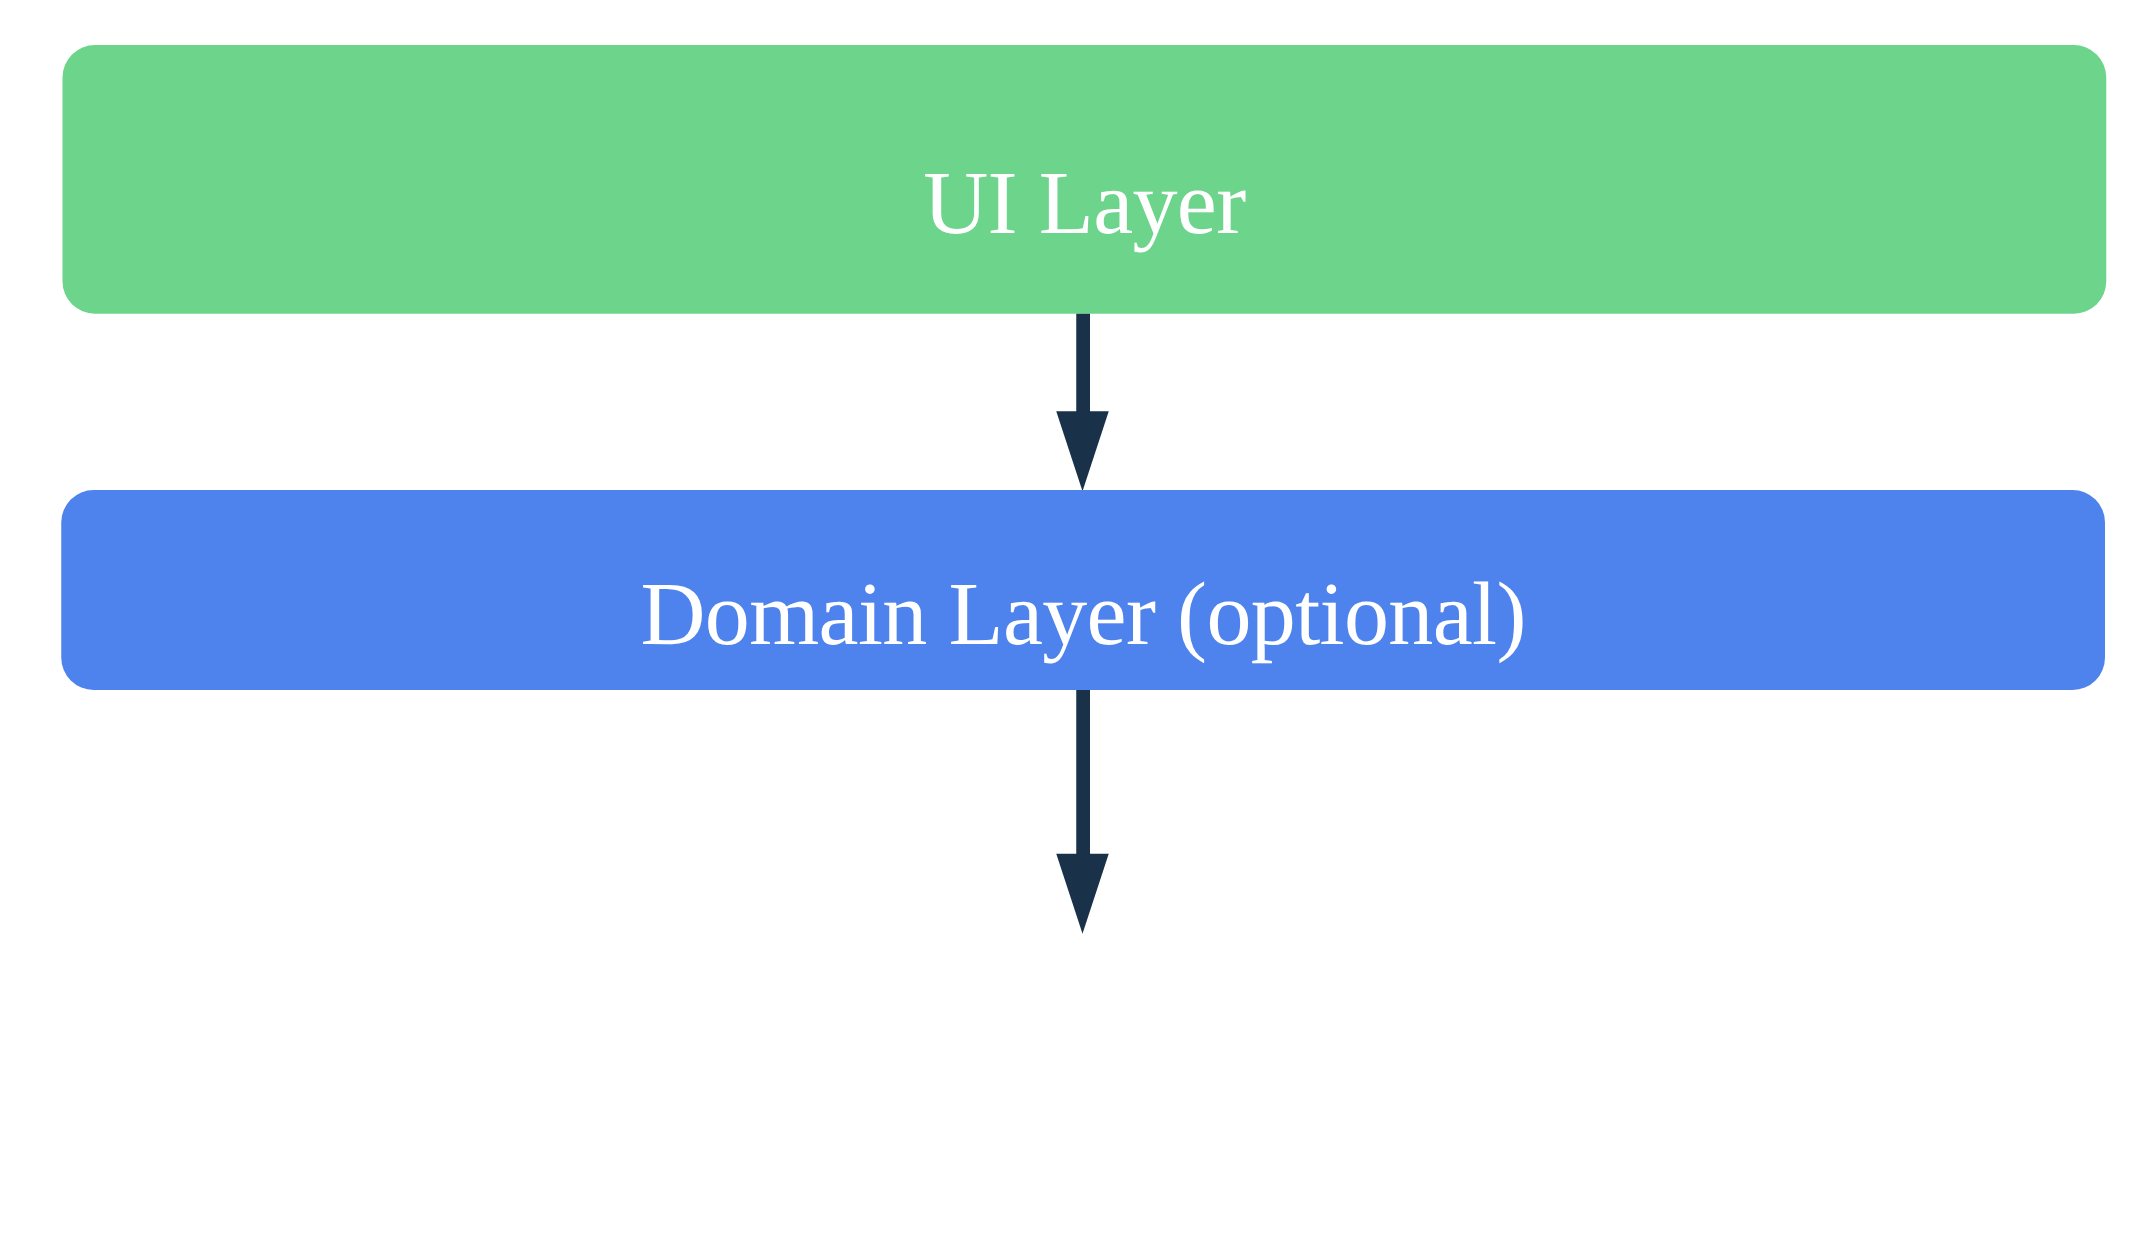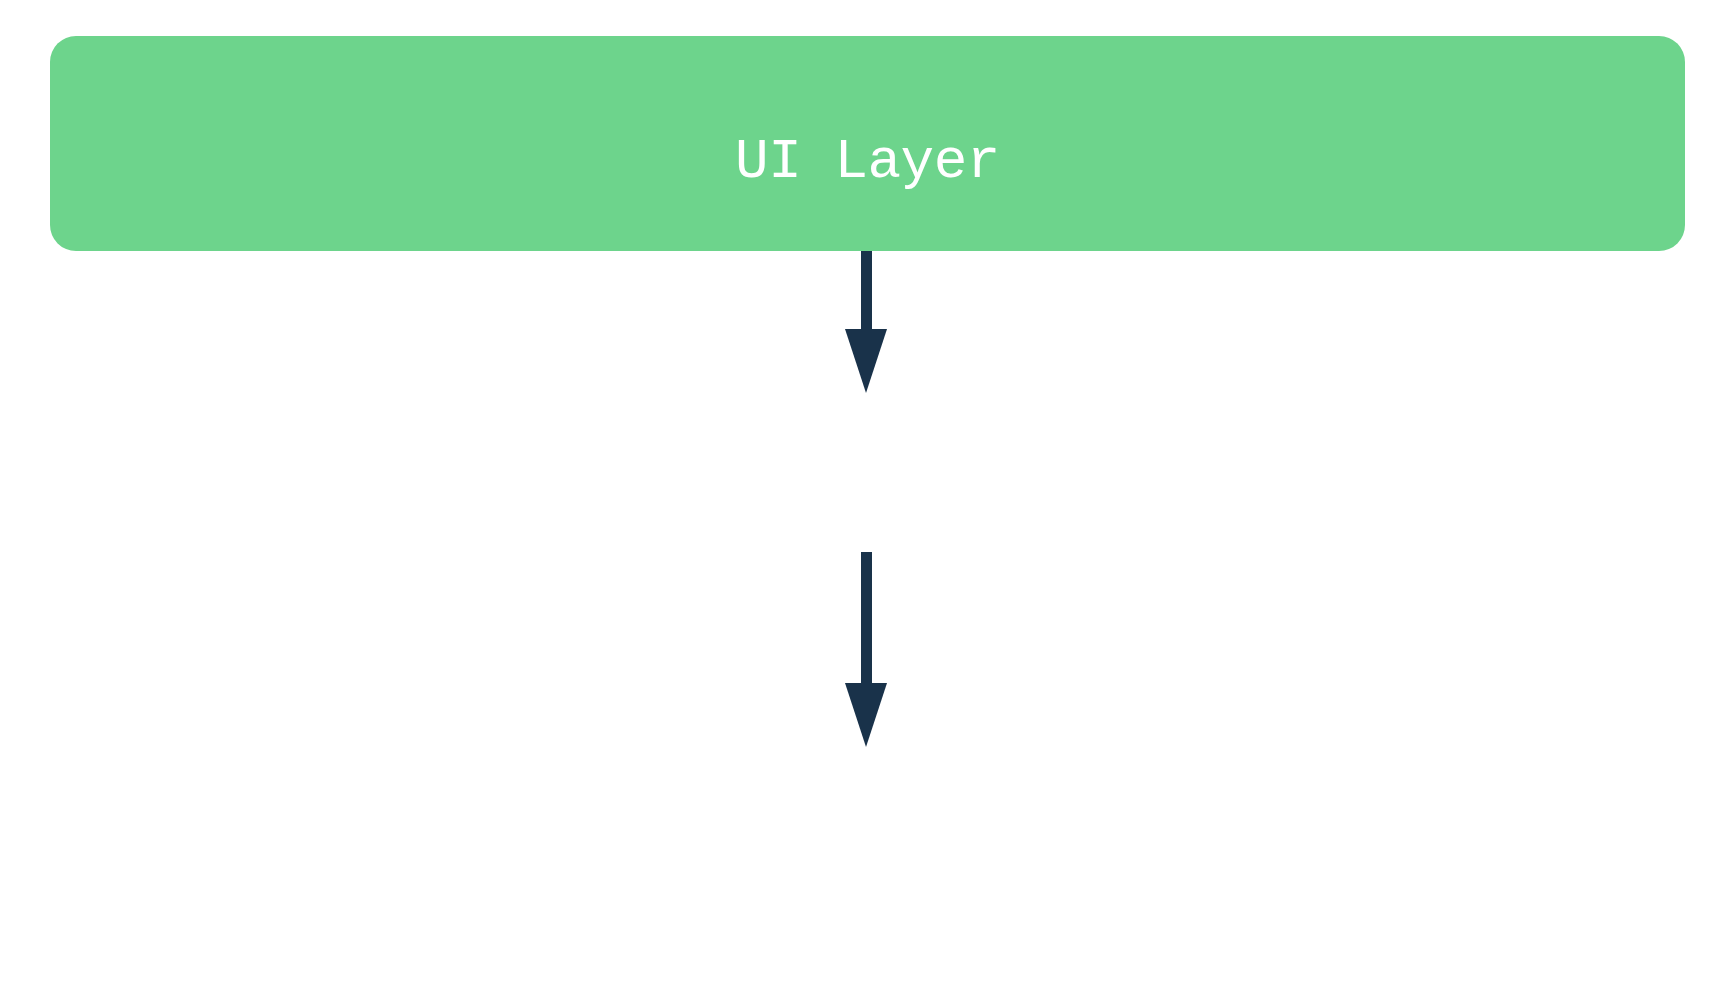--- a/index.html
+++ b/index.html
@@ -27,23 +27,23 @@
     position: absolute;
     display: flex;
     align-items: center;
     justify-content: center;
     box-sizing: border-box;
     border-radius: 26px;
   }
 
   .layer-label {
     color: #ffffff;
-    font-family: Liberation Mono, monospace;
+    font-family: Liberation Serif, serif;
     font-weight: 400;
-    font-size: 56px;
+    font-size: 72px;
     line-height: 1;
     letter-spacing: -0.5px;
     white-space: nowrap;
     margin-top: 37px;
     -webkit-font-smoothing: antialiased;
   }
 
   #box-ui {
     left: 50px;
     top: 36px;
@@ -122,20 +122,23 @@
 
   <div class="layer-box" id="box-ui">
     <span class="layer-label">UI Layer</span>
   </div>
 
   <div class="arrow" id="arrow-ui-to-domain">
     <div class="arrow-shaft"></div>
     <div class="arrow-head"></div>
   </div>
 
+  <div class="layer-box" id="box-domain">
+    <span class="layer-label">Domain Layer (optional)</span>
+  </div>
 
   <div class="arrow" id="arrow-domain-to-data">
     <div class="arrow-shaft"></div>
     <div class="arrow-head"></div>
   </div>
 
 
 </div>
 
 </body></html>

